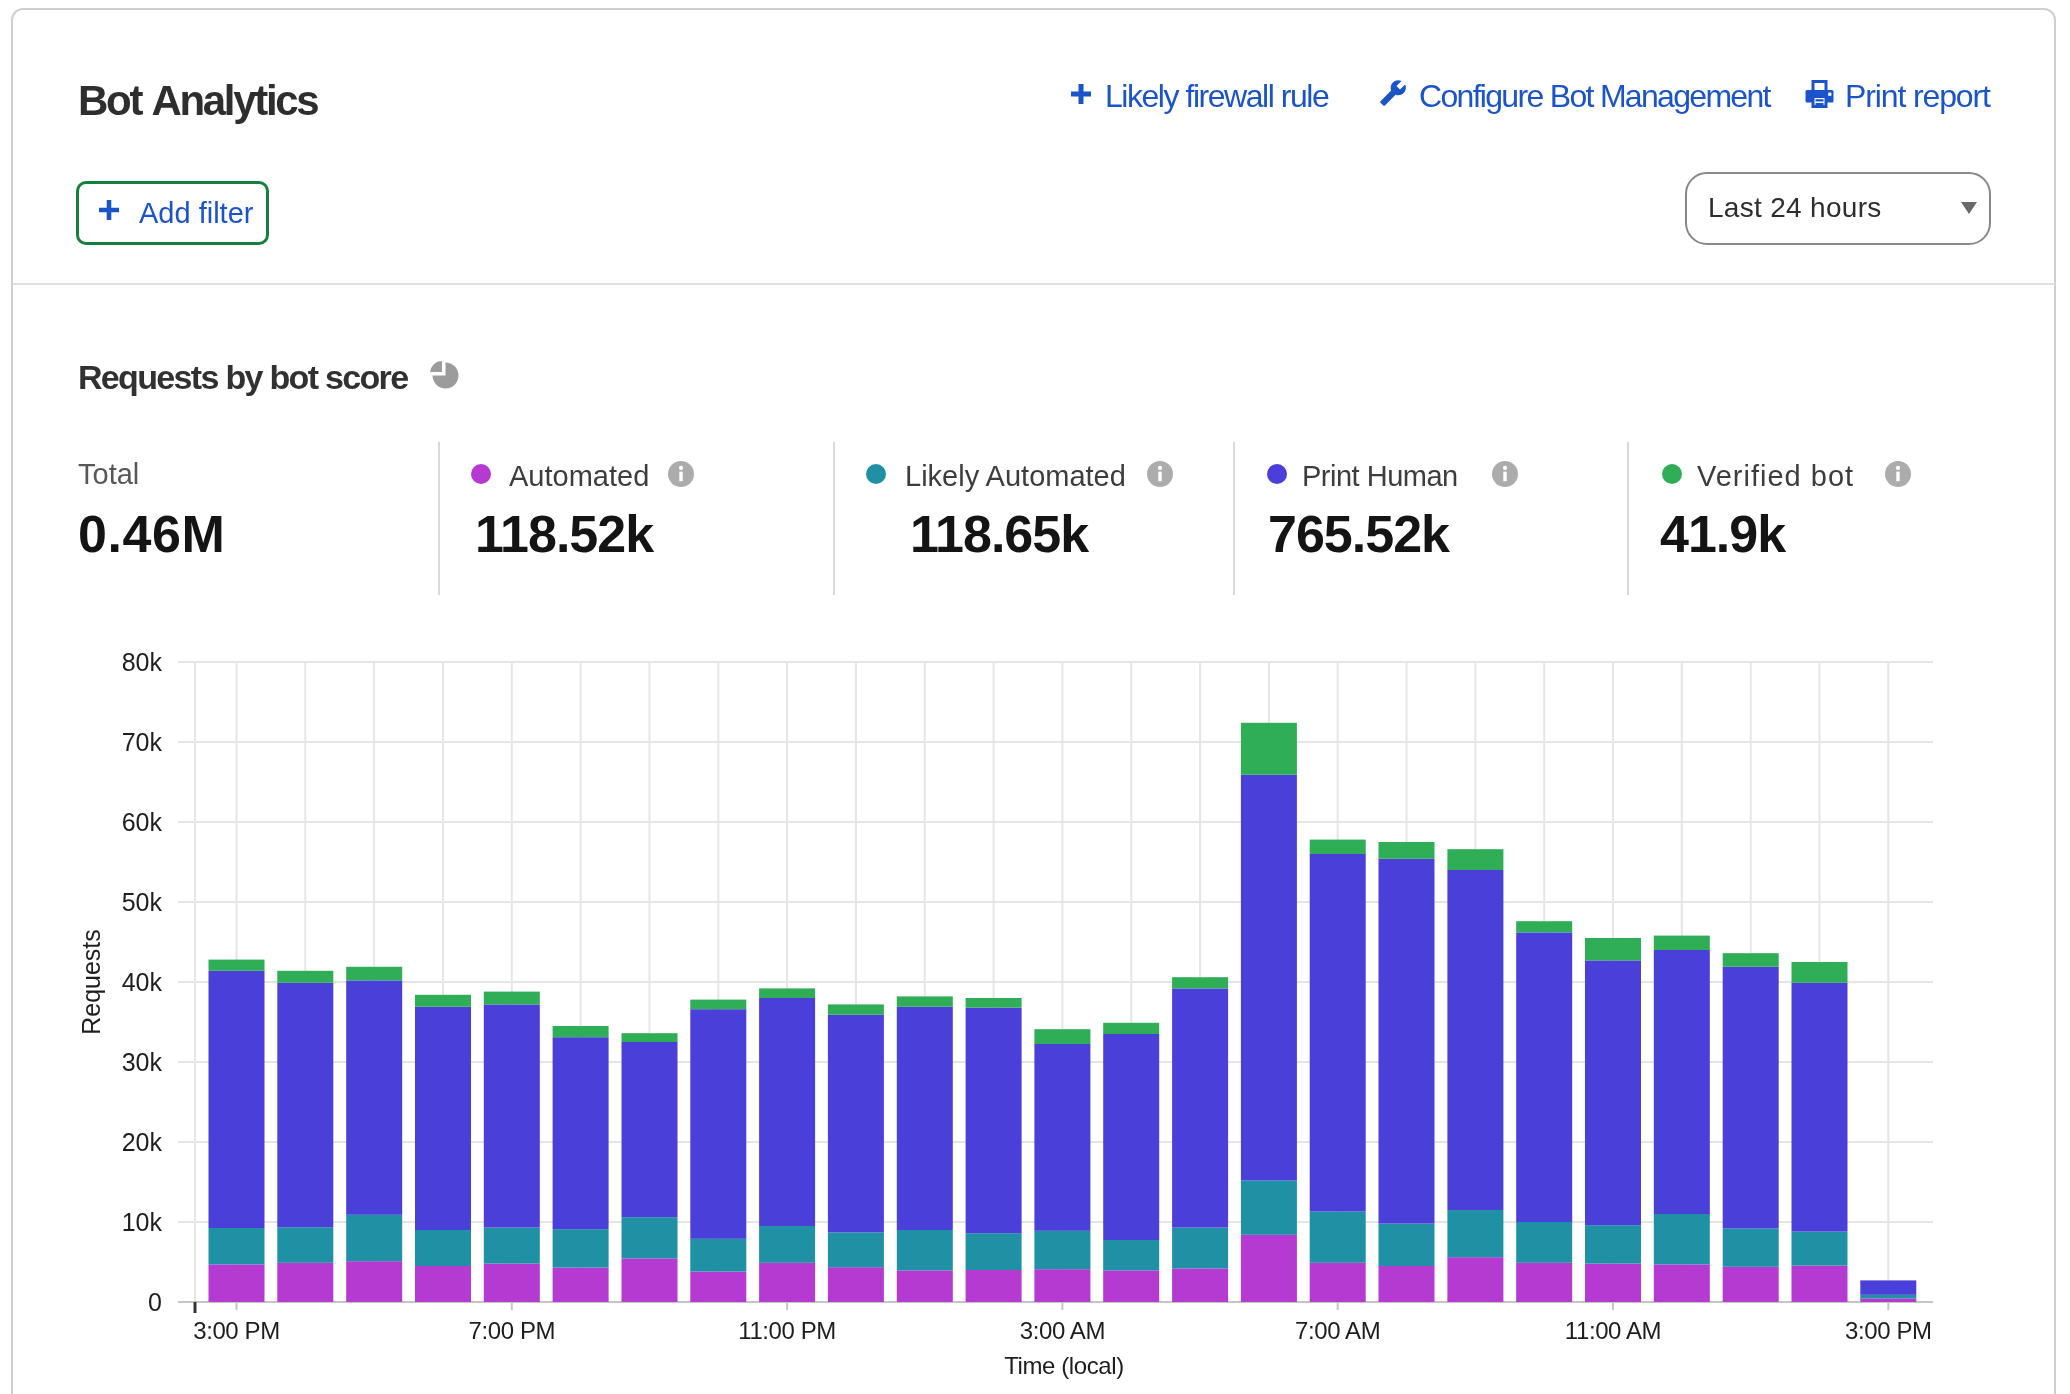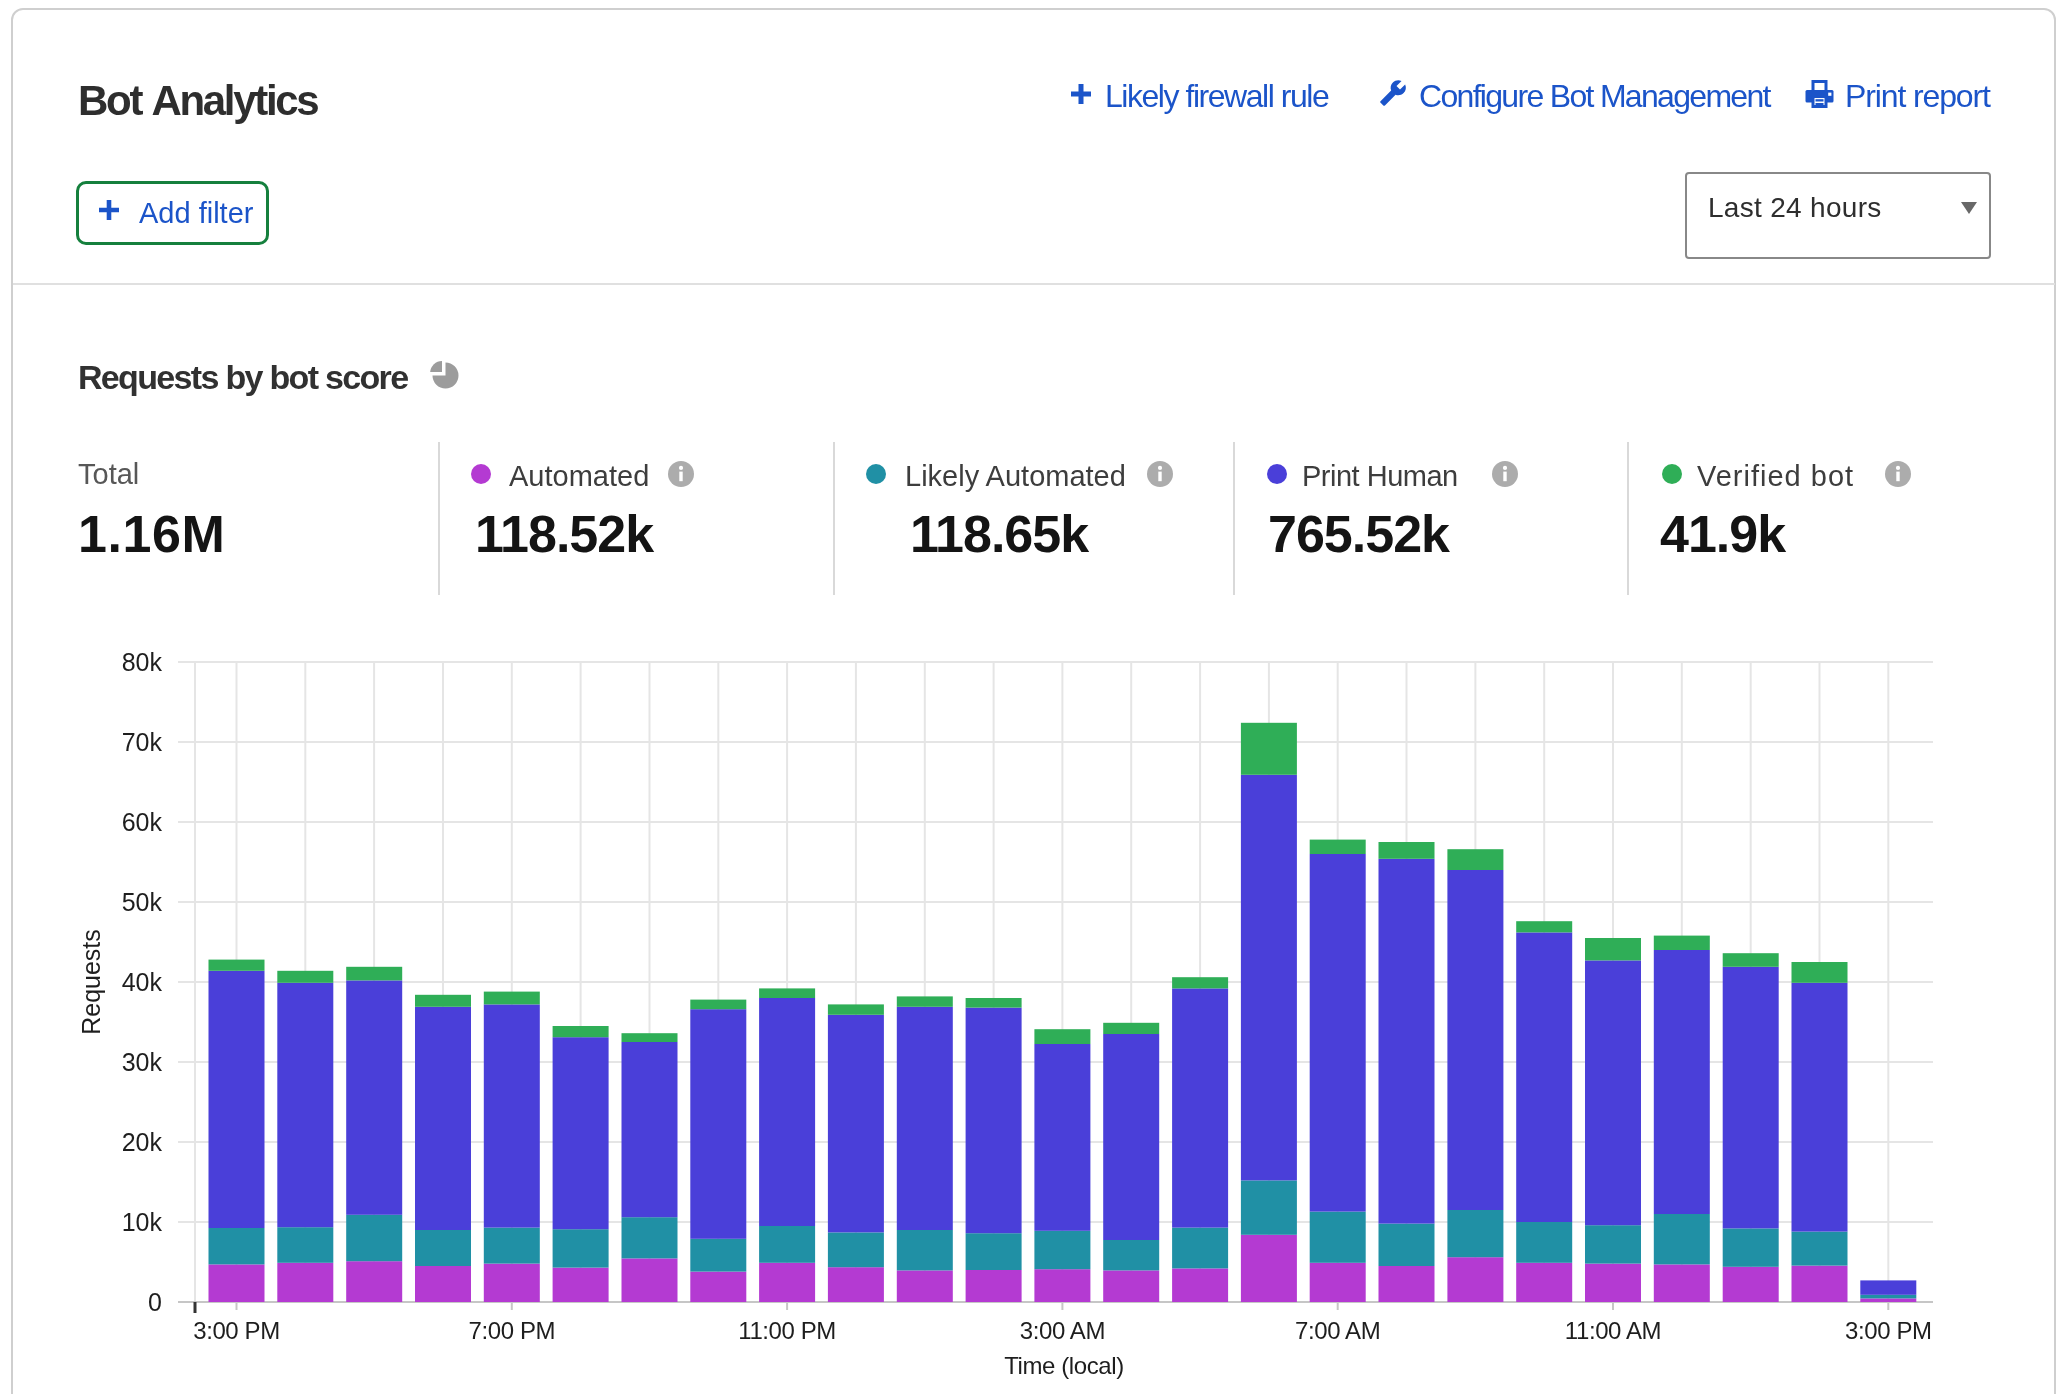--- a/index.html
+++ b/index.html
@@ -6,22 +6,22 @@
   font-family:"Liberation Sans", sans-serif; }
 .abs { position:absolute; }
 .card { position:absolute; left:11px; top:8px; width:2045px; height:1500px;
   border:2px solid #cfcfcf; border-radius:12px; }
 .h1 { position:absolute; left:78px; top:80px; font-size:42px; line-height:1; font-weight:700; color:#2e2e2e; letter-spacing:-2.3px; word-spacing:2.5px; }
 .link { position:absolute; top:80px; font-size:32px; line-height:1; color:#1b54c9; }
 .addfilter { position:absolute; left:76px; top:181px; width:193px; height:64px;
   border:3px solid #15803d; border-radius:10px; }
 .af-plus { position:absolute; left:19px; top:15px; width:22px; height:22px; }
 .af-text { position:absolute; left:60px; top:15px; font-size:29px; line-height:1; color:#1b54c9; }
-.dd { position:absolute; left:1685px; top:172px; width:306px; height:87px;
-  border:2.5px solid #888; border-radius:4px; }
+.dd { position:absolute; left:1685px; top:172px; width:306px; height:73px;
+  border:2.5px solid #888; border-radius:22px; }
 .dd-text { position:absolute; left:21px; top:20px; font-size:28px; line-height:1; letter-spacing:0.3px; color:#2e2e2e; }
 .caret { position:absolute; left:1961px; top:202px; width:0; height:0;
   border-left:8.5px solid transparent; border-right:8.5px solid transparent;
   border-top:12.5px solid #686868; }
 .divider { position:absolute; left:13px; top:283px; width:2042px; height:2px; background:#e0e0e0; }
 .h2 { position:absolute; left:78px; top:360px; font-size:34px; line-height:1; font-weight:700; color:#313131; letter-spacing:-1.68px; }
 .stat-lab { position:absolute; left:78px; top:460px; font-size:29px; line-height:1; color:#575757; }
 .leglab { position:absolute; top:462px; font-size:29px; line-height:1; color:#3d3d3d; }
 .stat-num { position:absolute; top:508px; font-size:52px; line-height:1; font-weight:700; color:#141414; letter-spacing:-1px; }
 .vdiv { position:absolute; top:442px; width:2px; height:153px; background:#d9d9d9; }
@@ -65,21 +65,21 @@
 <div class="caret"></div>
 <div class="divider"></div>
 
 <div class="h2">Requests by bot score</div>
 <svg class="abs" style="left:429px;top:361px" width="30" height="29" viewBox="0 0 30 29">
   <path d="M16.5 14.5 L16.5 1.5 A13 13 0 1 1 3.5 14.5 Z" fill="#9c9c9c"></path>
   <path d="M13 11 L13 0 A11.8 11.8 0 0 0 1.2 11 Z" fill="#9c9c9c"></path>
 </svg>
 
 <div class="stat-lab">Total</div>
-<div class="stat-num" style="left:78px;letter-spacing:0.6px">1.16M</div>
+<div class="stat-num" style="left:78px;letter-spacing:0.6px">0.46M</div>
 
 <div class="dot" style="left:471px;background:#b43ad2"></div>
 <div class="leglab" style="left:509px;letter-spacing:0px">Automated</div>
 <svg class="abs" style="left:668px;top:461px" width="26" height="26" viewBox="0 0 26 26">
     <circle cx="13" cy="13" r="13" fill="#acacac"></circle>
     <rect x="11.3" y="10.6" width="3.4" height="9.6" fill="#fff"></rect>
     <circle cx="13" cy="6.9" r="2.1" fill="#fff"></circle>
   </svg>
 <div class="stat-num" style="left:475px">118.52k</div>
 

